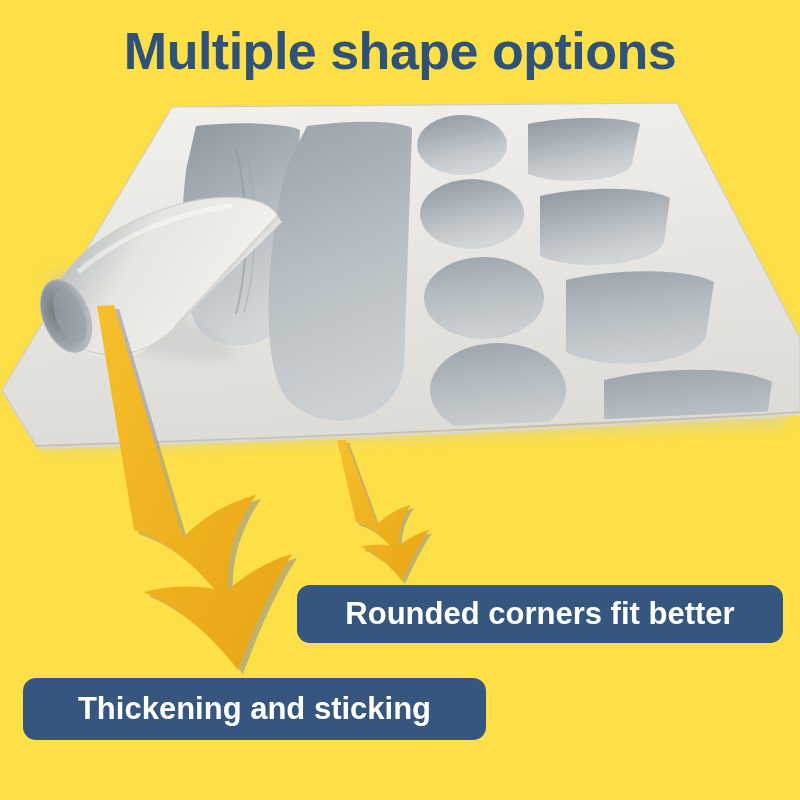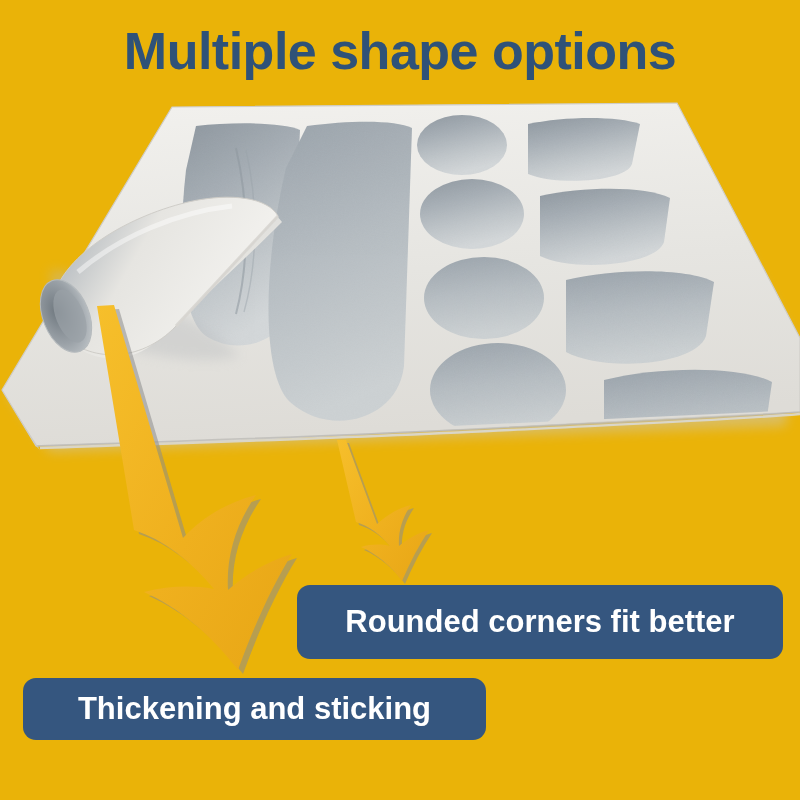--- a/index.html
+++ b/index.html
@@ -4,21 +4,21 @@
 <style>
   html, body {
     margin: 0;
     padding: 0;
     background: #ffffff;
   }
   #stage {
     position: relative;
     width: 800px;
     height: 800px;
-    background: #eab308;
+    background: #fde047;
     overflow: hidden;
     font-family: "Liberation Sans", sans-serif;
   }
 
   
   #headline {
     position: absolute;
     left: 0;
     top: 24px;
     width: 800px;
@@ -61,21 +61,21 @@
     display: flex;
     align-items: center;
     justify-content: center;
     box-sizing: border-box;
     white-space: nowrap;
   }
   #callout-rounded {
     left: 297px;
     top: 585px;
     width: 486px;
-    height: 74px;
+    height: 58px;
     font-size: 31px;
     padding: 4px 16px;
   }
   #callout-thickening {
     left: 23px;
     top: 678px;
     width: 463px;
     height: 62px;
     font-size: 31px;
     padding: 0 16px;

